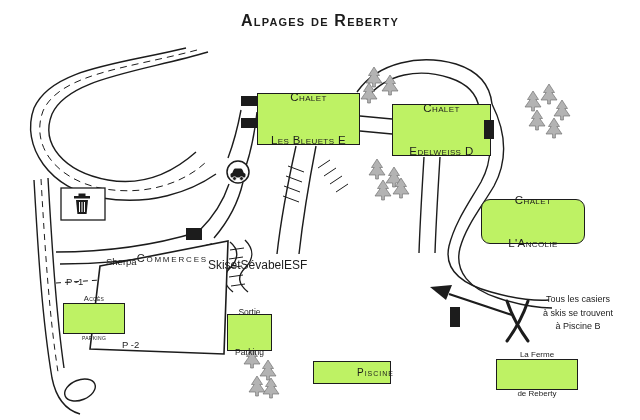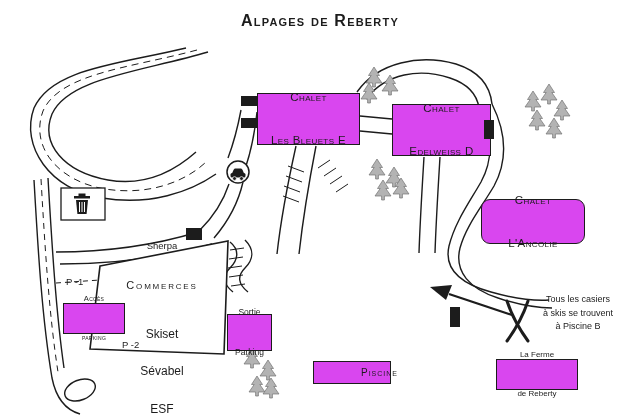--- a/index.html
+++ b/index.html
@@ -11,37 +11,37 @@
   .base-svg { z-index:1; }
   .overlay-svg { z-index:5; pointer-events:none; }
 
   .map-title {
     position:absolute; left:0; top:12px; width:100%; text-align:center;
     font-size:16px; font-weight:600; font-variant:small-caps;
     letter-spacing:1.2px; z-index:2;
   }
 
   .box {
-    position:absolute; background:#d946ef; border:1.6px solid #1c1c1c;
-    display:flex; flex-direction:column; justify-content:center;
+    position:absolute; background:#bef264; border:1.6px solid #1c1c1c;
+    display:flex; flex-direction:column; align-items:center; justify-content:center;
     text-align:center; z-index:2; box-sizing:border-box;gap:28px;
   }
   .thin { border-width:1.2px; }
 
   .chalet { font-size:11.5px; font-variant:small-caps; line-height:1.3; letter-spacing:0.4px; }
   .rounded { border-radius:9px; }
 
   .reception-box { justify-content:flex-start; padding-top:26px; }
   .reception-box .l1 { font-size:11px; font-variant:small-caps; letter-spacing:0.6px; }
   .reception-box .l2 { font-size:11px; font-variant:small-caps; letter-spacing:0.6px; }
   .wing { position:absolute; font-size:10.5px; font-variant:small-caps; }
 
   .commerces-text {
-    position:absolute; left:106px; top:240px; width:112px; z-index:2;
-    display:flex; flex-direction:column; align-items:center; text-align:center;gap:20px;
+    position:absolute; left:106px; top:252px; width:112px; z-index:2;
+    display:flex; flex-direction:row; align-items:center; text-align:center;
   }
   .commerces-text .sherpa { font-size:9.5px; margin-bottom:8px; }
   .commerces-text .ctitle { font-size:11px; font-variant:small-caps; letter-spacing:1.8px; margin-bottom:15px; }
   .commerces-text .citem { font-size:12px; line-height:1.45; }
 
   .small-box { font-size:7.6px; font-variant:small-caps; line-height:1.35; letter-spacing:0.3px; }
   .sortie-box { font-size:8.5px; line-height:1.3; }
   .piscine-box { font-size:10px; font-variant:small-caps; letter-spacing:1px;padding-left:47px; }
   .ferme-box { font-size:8px; line-height:1.35; }
 

